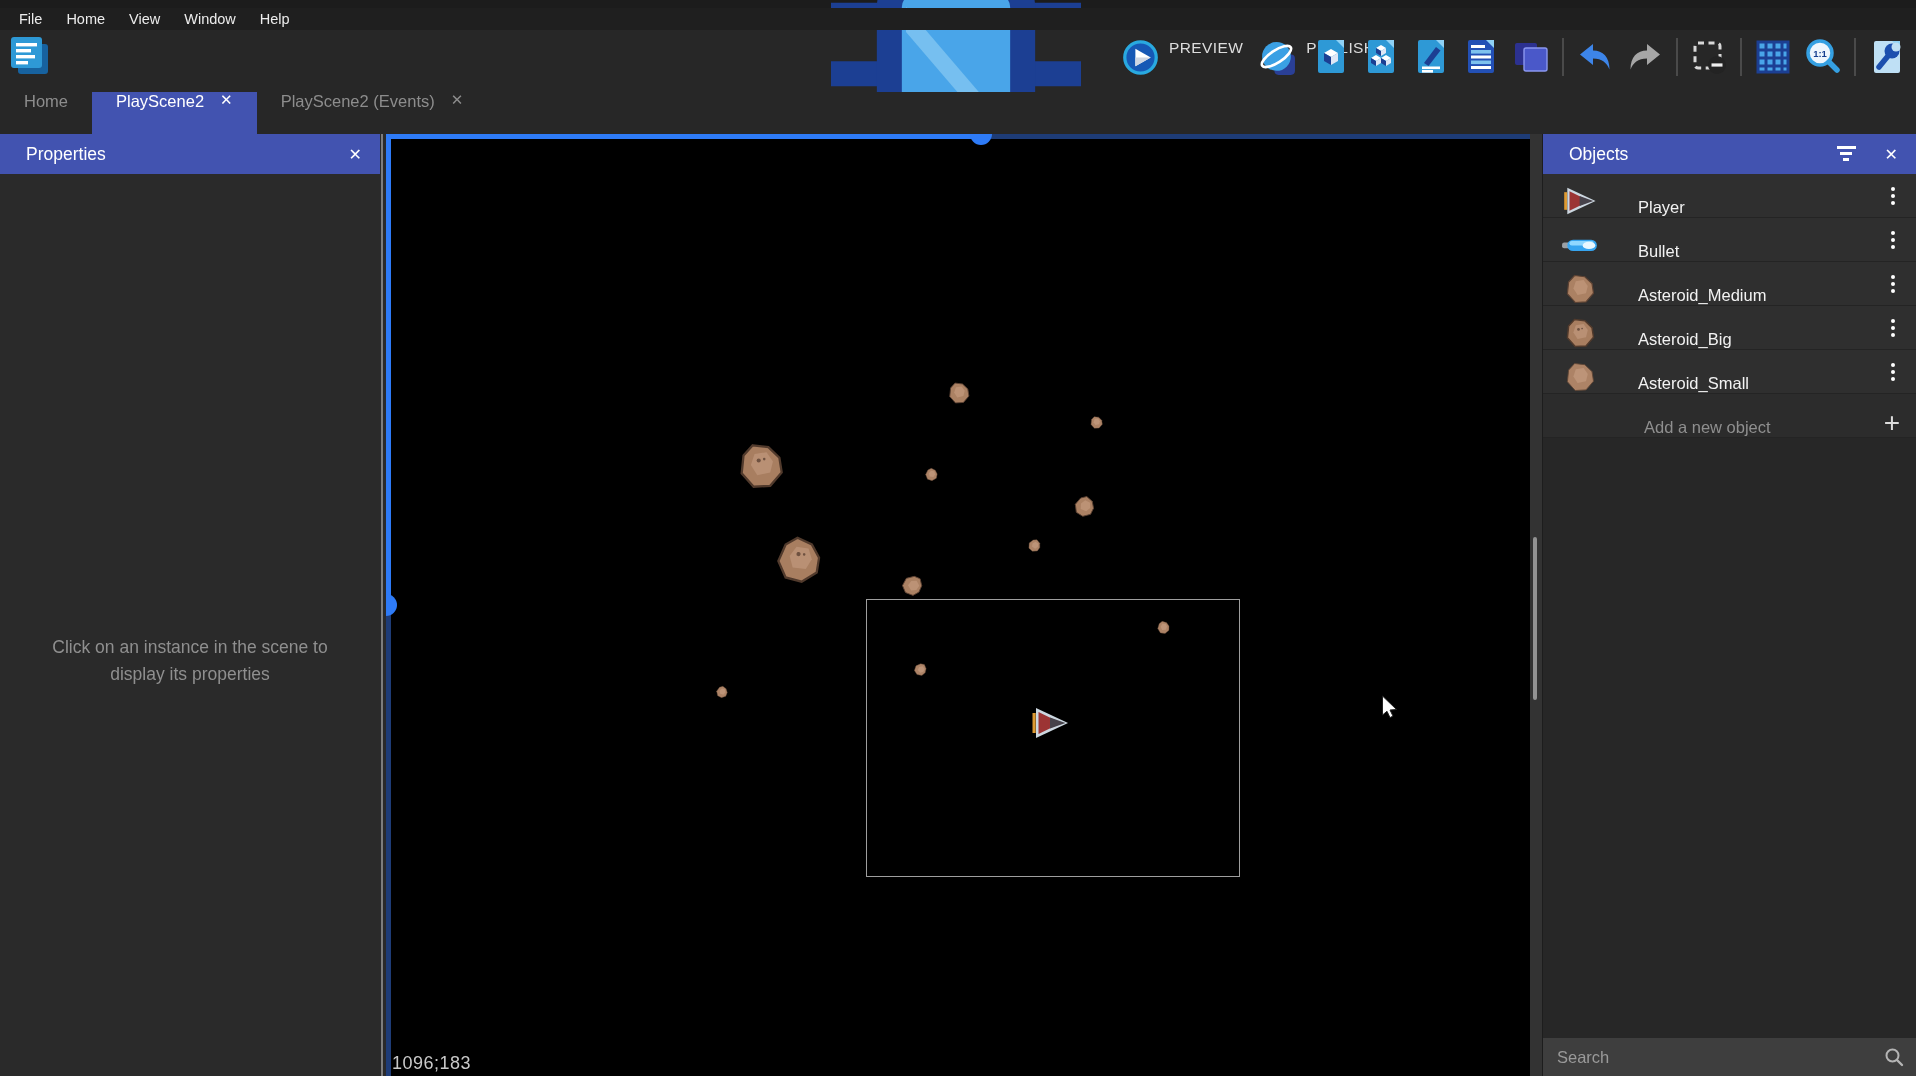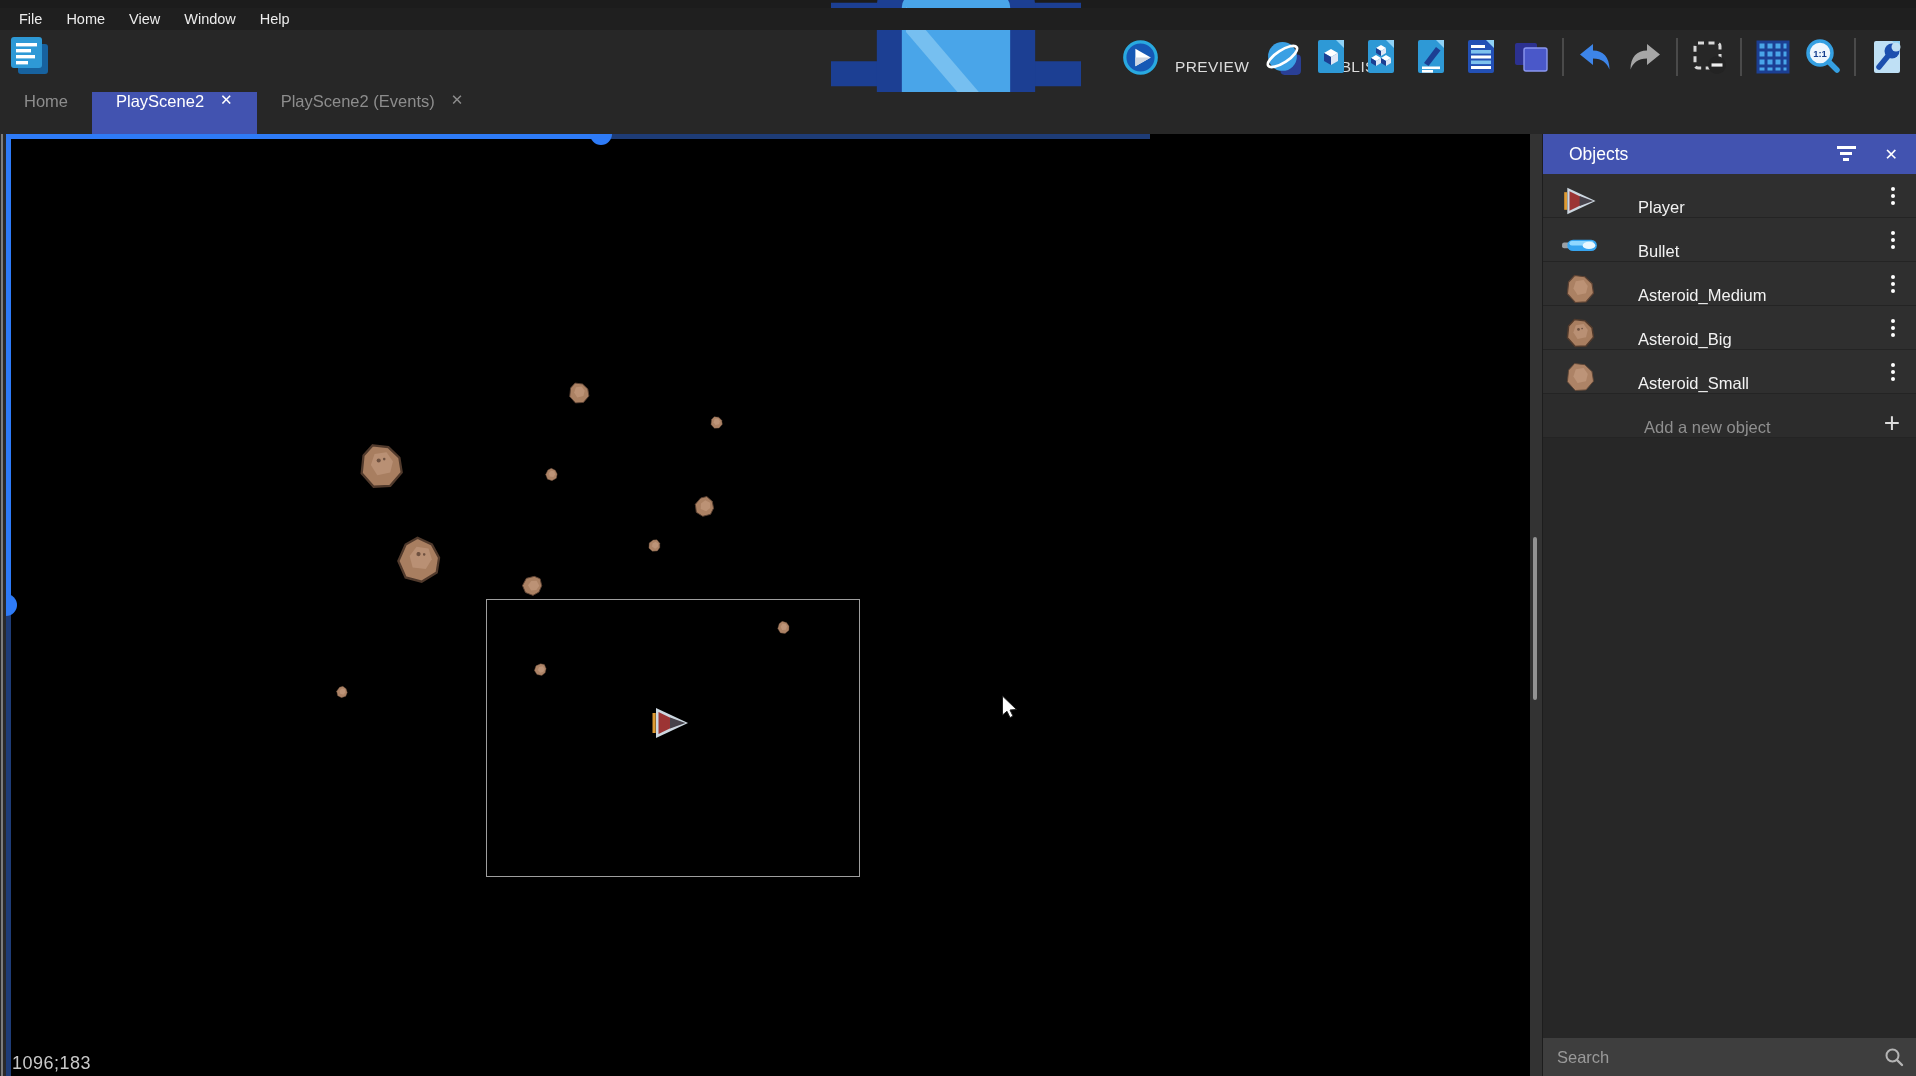--- a/index.html
+++ b/index.html
@@ -9,21 +9,21 @@
   
   .menubar { position:absolute; top:8px; left:0; right:0; height:22px; background:#1f1f1f;
              display:flex; align-items:center; padding-left:7px; z-index:30; }
   .menu-item { font-size:14.5px; color:#ececec; padding:0 12px; line-height:22px; cursor:default; }
 
   
   .toolbar { position:absolute; top:22px; left:0; right:0; height:70px; background:#272727; }
   .logo-wrap { position:absolute; left:8px; top:12px; width:44px; height:44px; }
   .logo-wrap svg { width:100%; height:100%; }
   .toolbar-center { position:absolute; left:806px; top:0; height:70px; display:flex; align-items:center; gap:16px; }
-  .tb-btn { display:flex; align-items:flex-end; gap:16px; cursor:pointer; }
+  .tb-btn { display:flex; align-items:flex-start; gap:10px; cursor:pointer; }
   .tb-btn .ico36 { width:37px; height:37px; display:block; }
   .ico36 svg { width:100%; height:100%; display:block; }
   .tb-label { font-size:15.5px; color:#dcdcdc; letter-spacing:0.4px; }
   .toolbar-right { position:absolute; right:10px; top:0; height:70px; display:flex; align-items:center; gap:12px; }
   .tb-icon { width:38px; height:38px; display:block; cursor:pointer; }
   .tb-icon svg { width:100%; height:100%; display:block; }
   .tb-divider { width:2px; height:38px; background:#4a4a4a; cursor:default; }
 
   
   .tabbar { position:absolute; top:92px; left:0; right:0; height:42px; background:#272727; display:flex; }
@@ -297,20 +297,29 @@
     </div>
 
     <div class="tab" data-state="inactive" data-close="true">
       <span>PlayScene2 (Events)</span>
       <span class="tab-close"></span>
     </div>
   </div>
 
 <div class="main">
 
+  <aside class="props">
+    <div class="panel-header">
+      <span class="panel-title">Properties</span>
+      <span class="panel-close"></span>
+    </div>
+    <div class="props-body">
+      <div class="props-placeholder">Click on an instance in the scene to display its properties</div>
+    </div>
+  </aside>
 
   <div class="v-split"></div>
 
   <div class="canvas">
     <div class="hscroll-line bright" id="h-bright" style="width: 595px;"></div>
     <div class="hscroll-line dark" id="h-dark" style="left: 595px; width: 549px;"></div>
     <div class="scroll-dot" id="h-dot" style="left: 584px; top: -11px;"></div>
     <div class="vscroll-line bright" id="v-bright" style="height: 471px;"></div>
     <div class="vscroll-line dark" id="v-dark" style="top: 471px; height: 471px;"></div>
     <div class="scroll-dot" id="v-dot" style="top: 460px; left: -11px;"></div>

